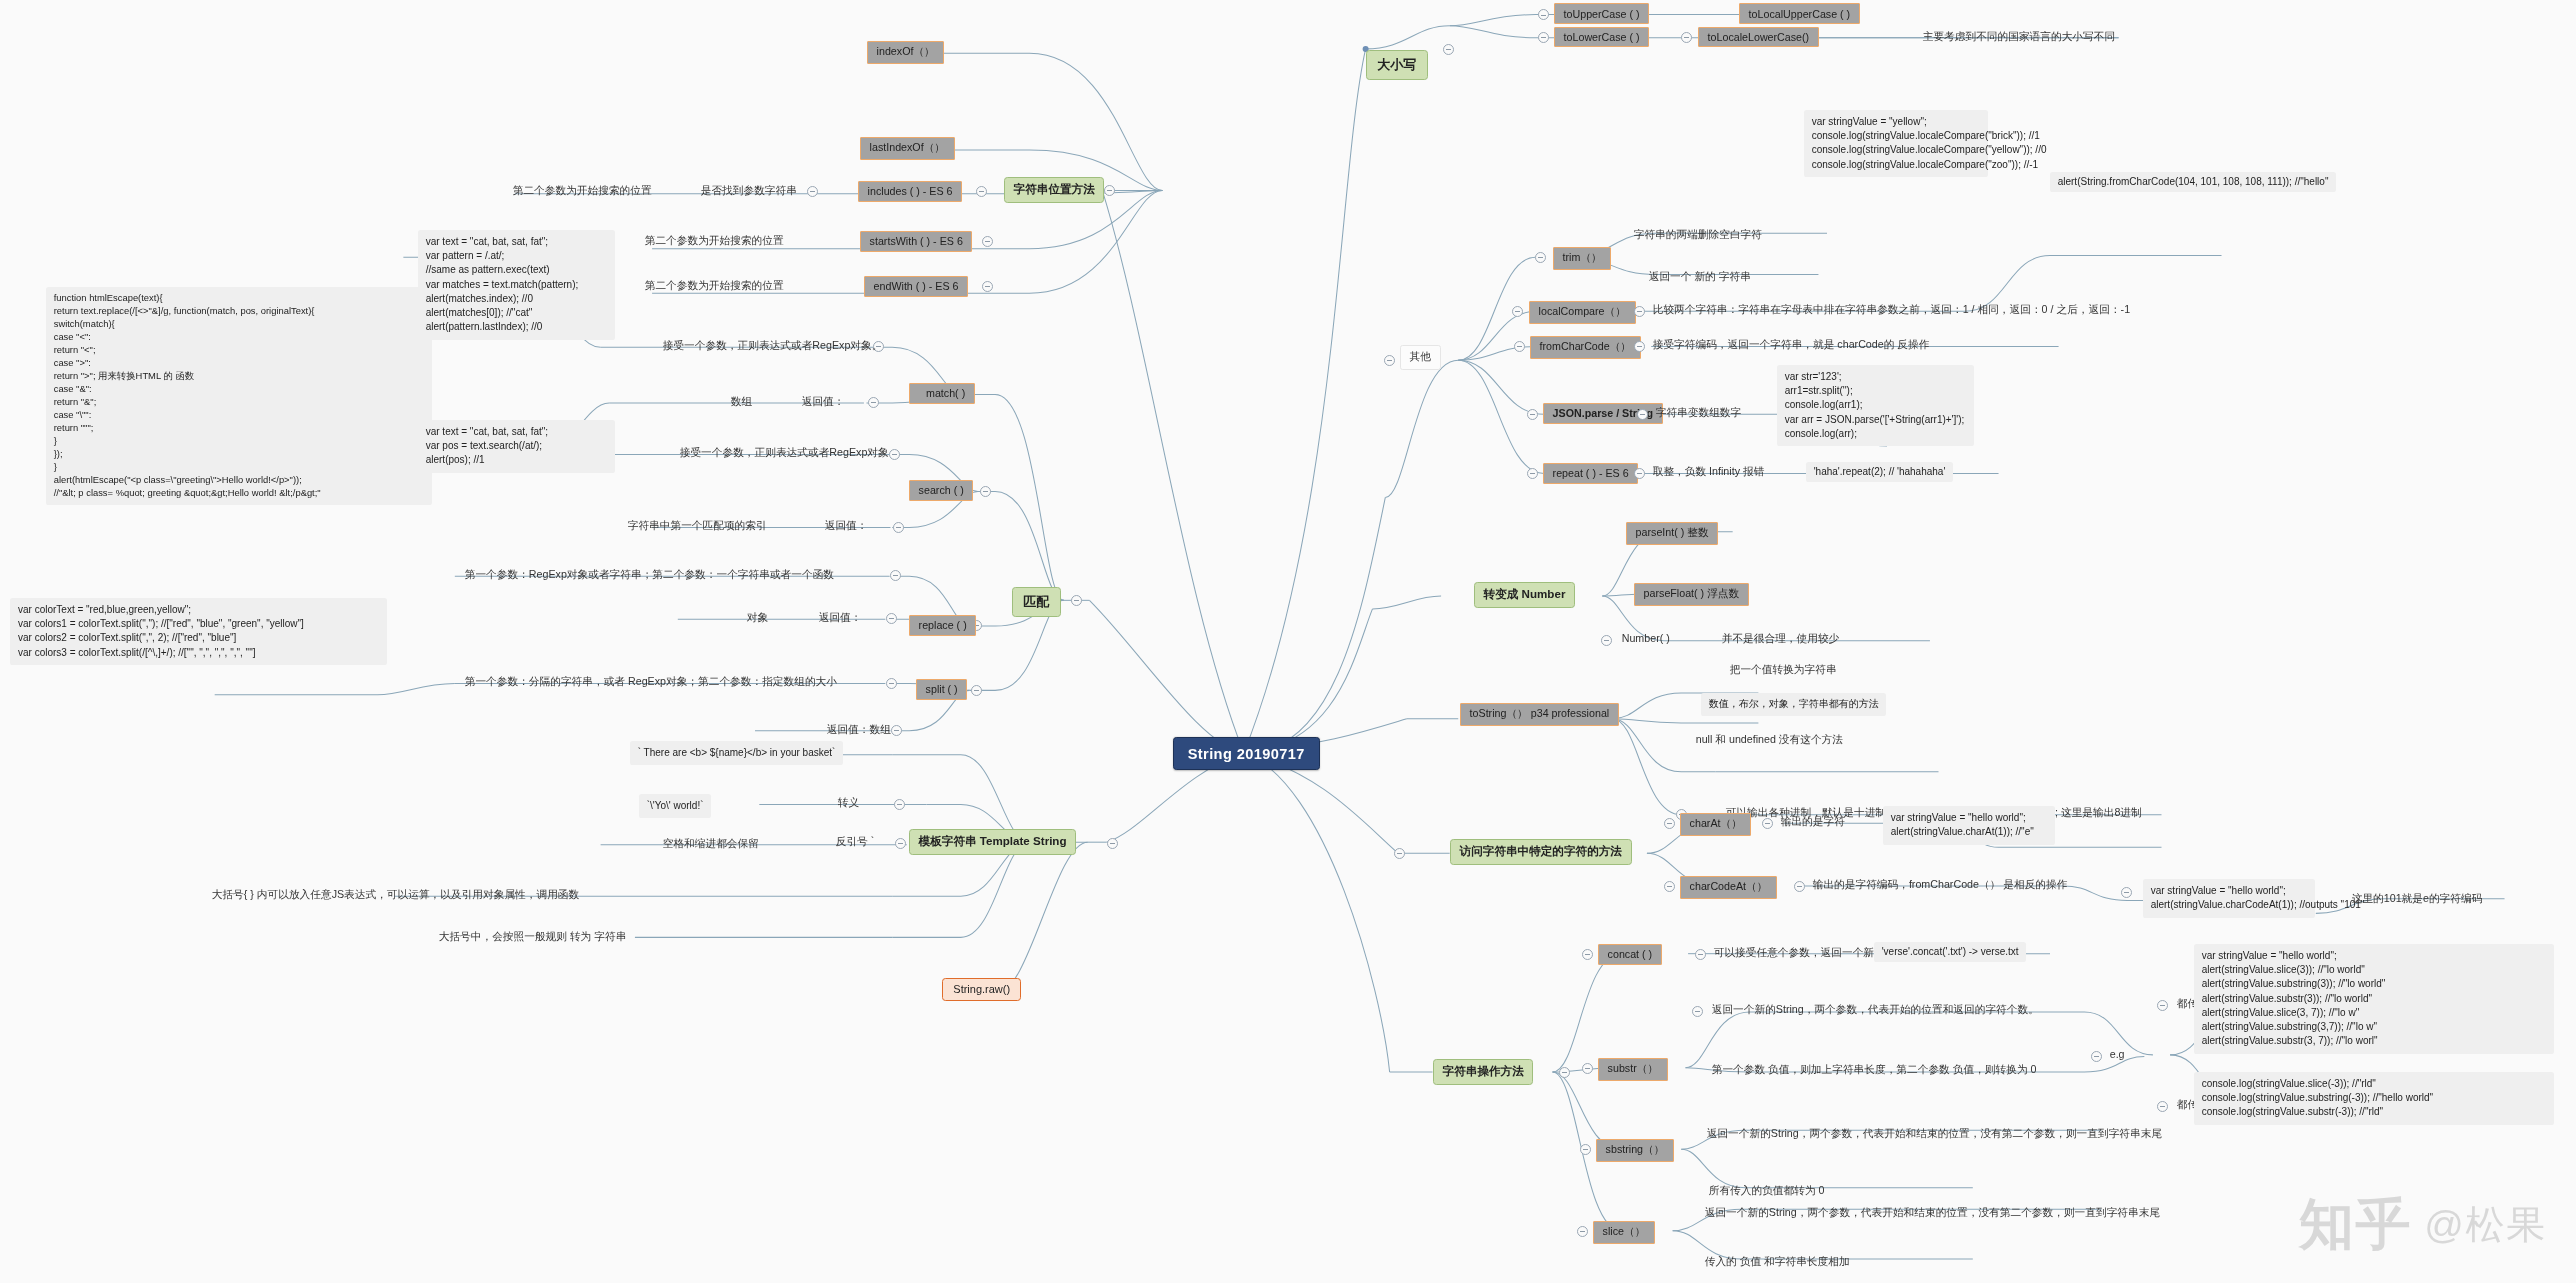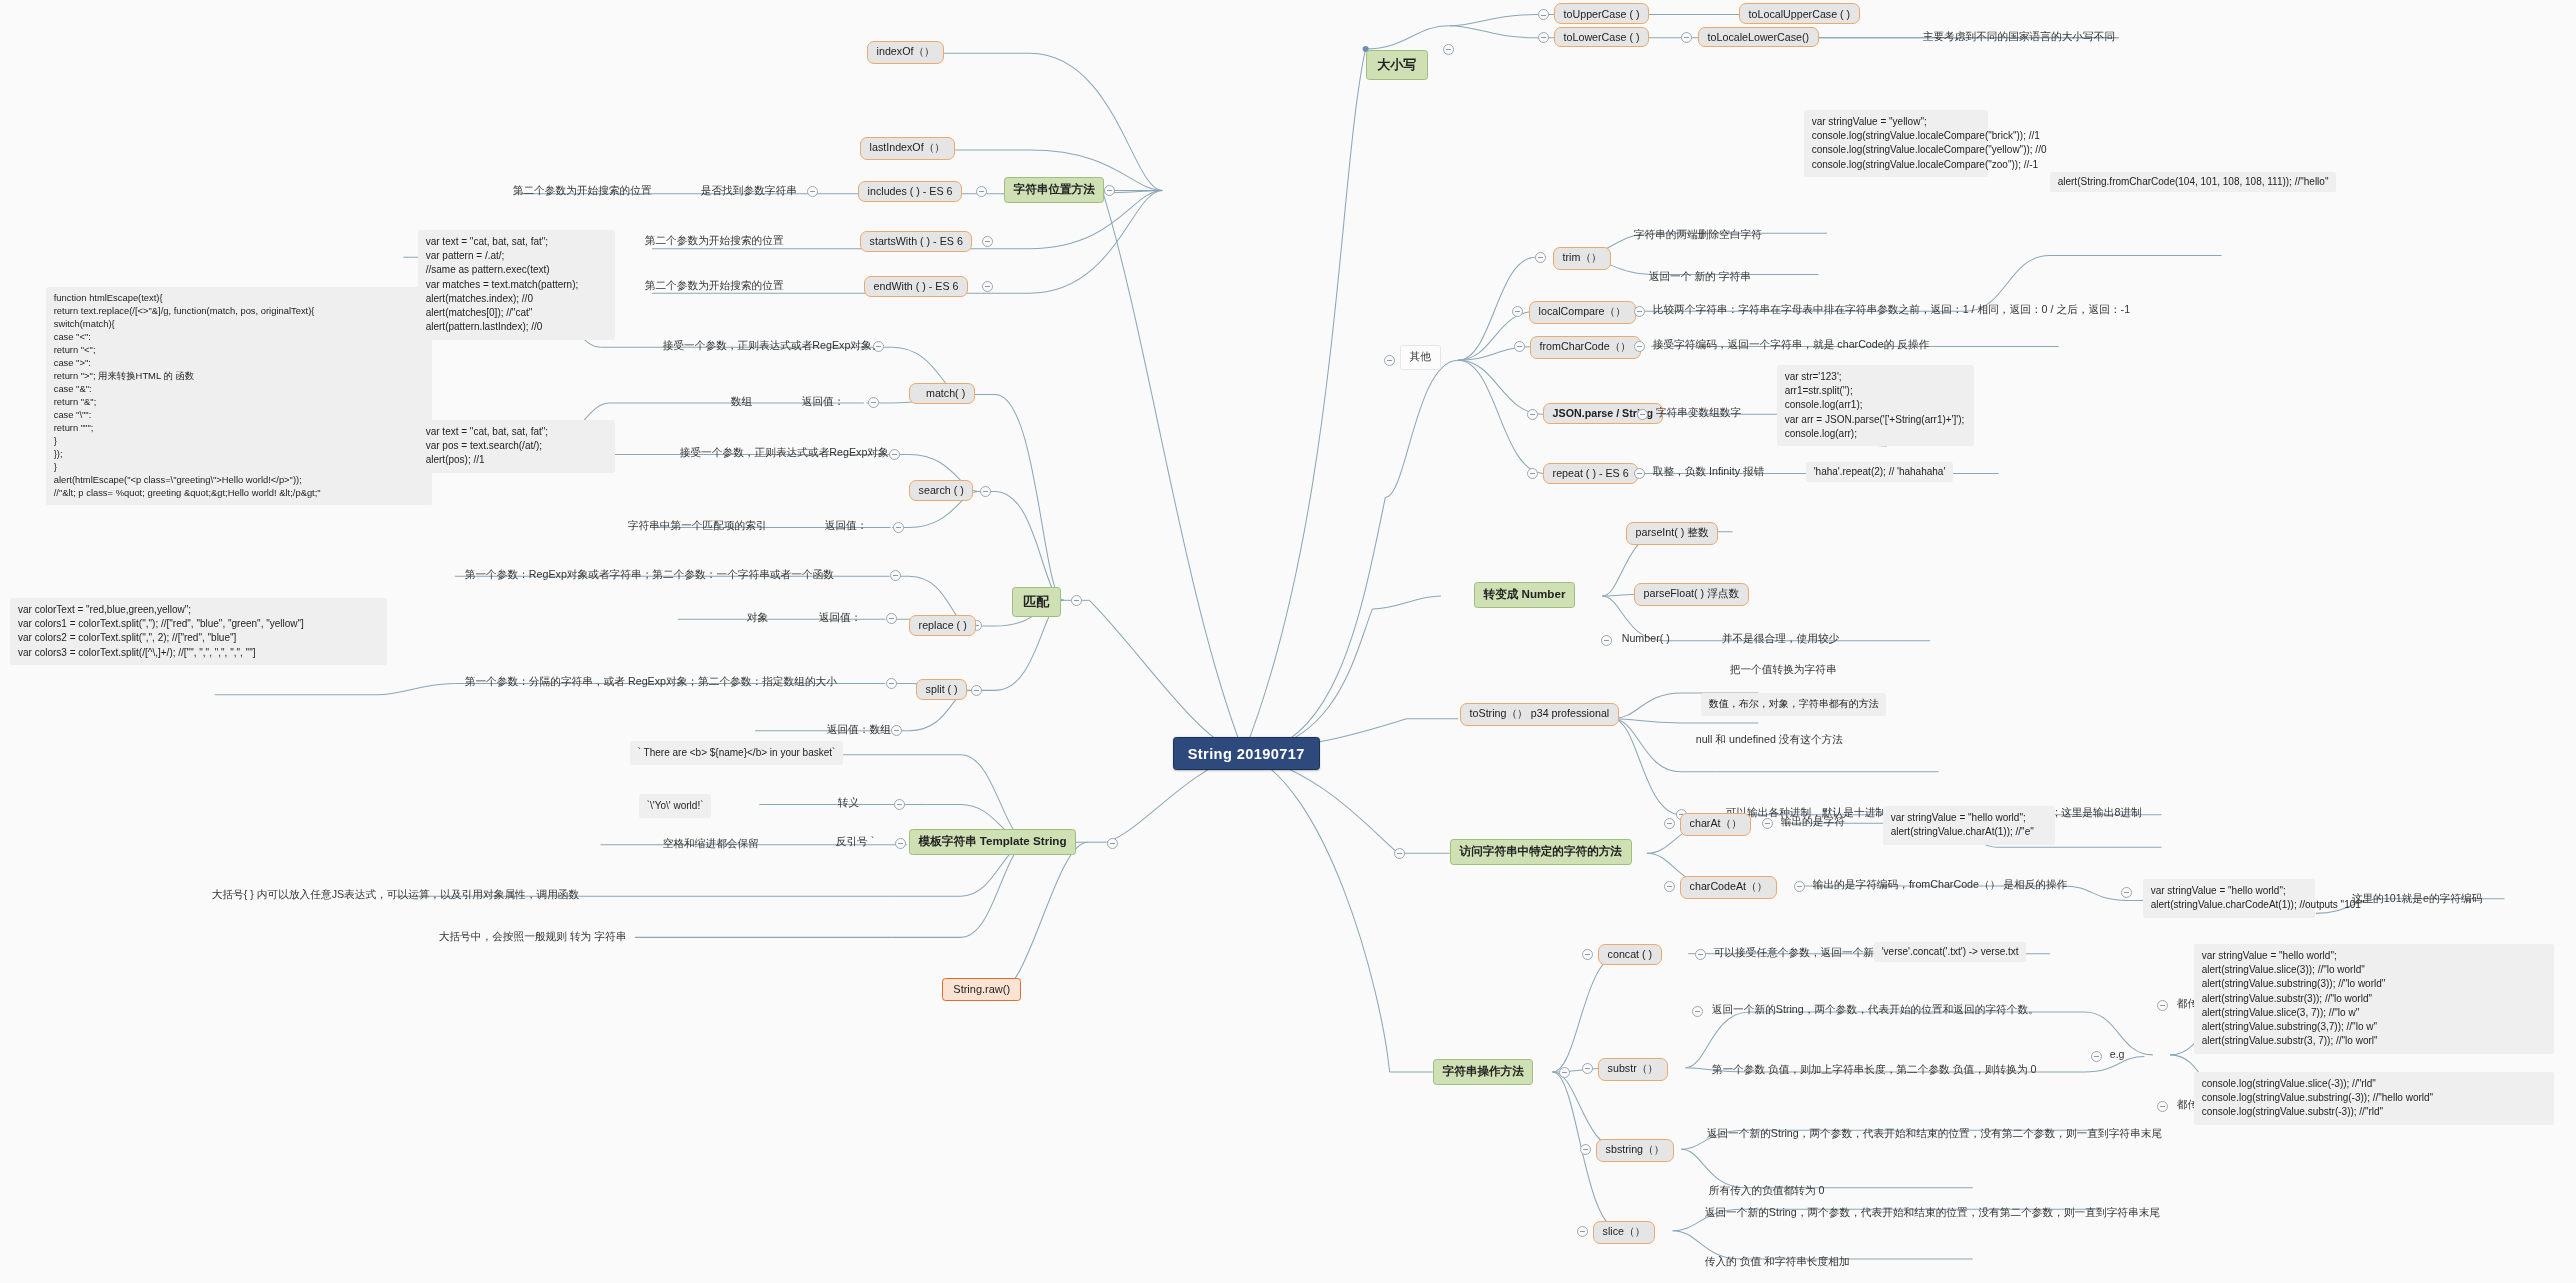--- a/index.html
+++ b/index.html
@@ -19,21 +19,21 @@
     box-shadow:0 0.9px 1.7px rgba(0,0,0,.25);
   }
   
   .green{
     background:#cfe0b4;border:0.9px solid #9fbe7d;border-radius:3.4px;
     font-size:13px;font-weight:bold;color:#222;padding:5.1px 10.3px;
   }
   .green.sm{font-size:11.6px;padding:4.3px 8.6px;}
   
   .orange{
-    background:#e5e5e5;border:0.9px solid #eda96a;border-radius:7px;
+    background:#a3a3a3;border:0.9px solid #eda96a;border-radius:1px;
     font-size:10.7px;color:#222;padding:3.4px 8.6px;
   }
   .orange.b{font-weight:bold;}
   
   .plain{
     background:transparent;border:none;font-size:10.7px;color:#333;padding:1.7px 1.7px;
   }
   .plain.white{background:#fcfcfc;border:0.9px solid #e6e6e6;border-radius:2.6px;padding:4.3px 8.6px;}
   
   .code{
@@ -427,15 +427,19 @@
   <div class="tog" style="left:1580px;top:1144px;"></div>
   <div class="node orange" style="left:1596px;top:1139px;">sbstring（）</div>
   <div class="node plain" style="left:1705px;top:1125px;">返回一个新的String，两个参数，代表开始和结束的位置，没有第二个参数，则一直到字符串末尾</div>
   <div class="node plain" style="left:1707px;top:1182px;">所有传入的负值都转为 0</div>
 
   <div class="tog" style="left:1577px;top:1226px;"></div>
   <div class="node orange" style="left:1593px;top:1221px;">slice（）</div>
   <div class="node plain" style="left:1703px;top:1204px;">返回一个新的String，两个参数，代表开始和结束的位置，没有第二个参数，则一直到字符串末尾</div>
   <div class="node plain" style="left:1703px;top:1253px;">传入的 负值 和字符串长度相加</div>
 
+  <div class="wm">
+    <span class="zh">知乎</span>
+    <span class="at">@松果</span>
+  </div>
 
 </div>
 
 
 </body></html>

